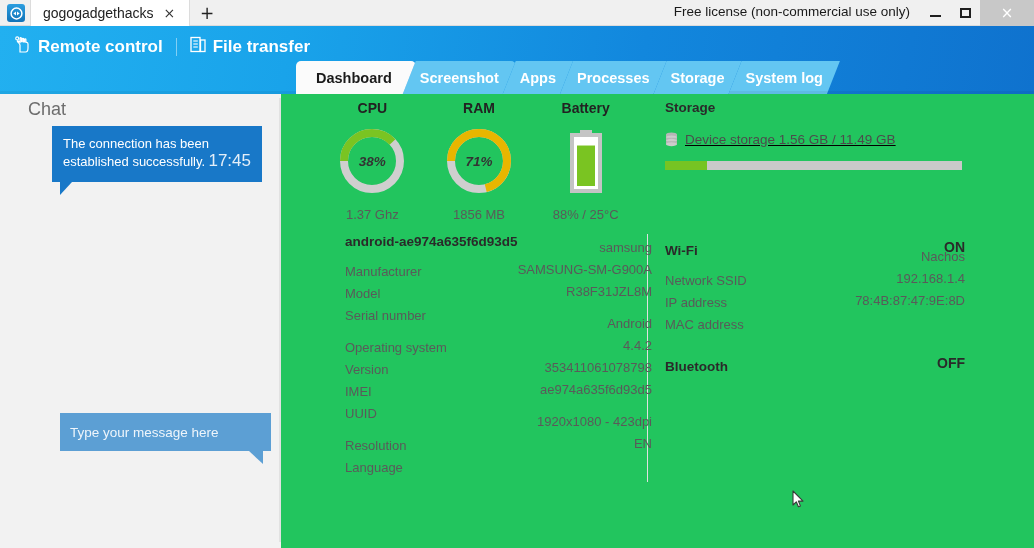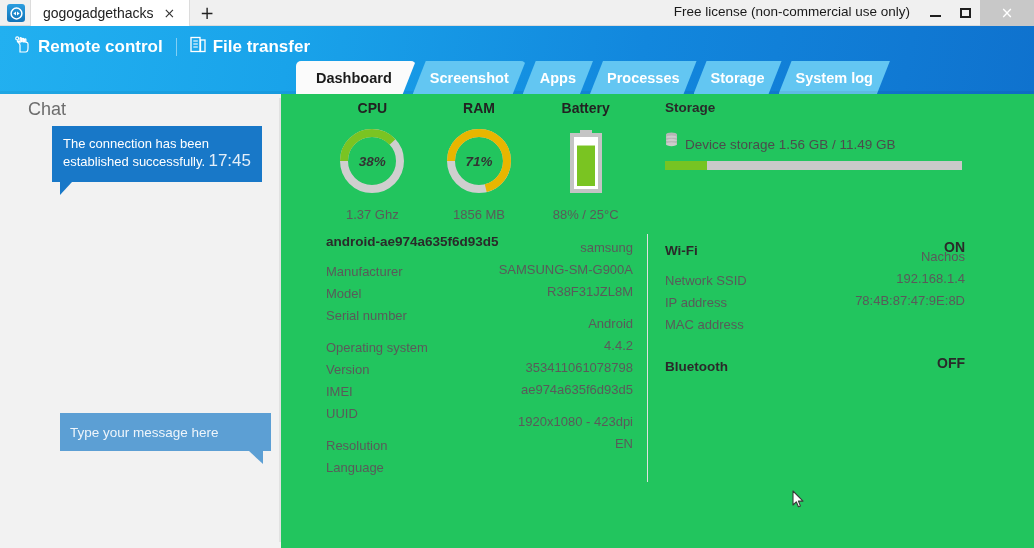--- a/index.html
+++ b/index.html
@@ -83,21 +83,21 @@
     white-space: nowrap;
   }
   .hdr-sep {
     width: 1px; height: 18px; background: rgba(255,255,255,0.45);
     margin: 0 13px 0 0;
   }
 
   
   .navtabs {
     position: absolute; left: 296px; bottom: 0; height: 33px;
-    display: flex; align-items: center; gap: 10px;
+    display: flex; align-items: center;
   }
   .navtab {
     position: relative; height: 33px;
     display: flex; align-items: center; justify-content: center;
     padding: 0 17px; cursor: pointer;
     font-size: 14.5px; font-weight: bold; color: #ffffff;
     white-space: nowrap;
     background: #63c6f2;
     margin-left: -13px;
     clip-path: polygon(13px 0, 100% 0, calc(100% - 13px) 100%, 0 100%);
@@ -192,21 +192,21 @@
     margin-top: 11px; font-size: 13px; color: #5a5a5a;
   }
   .batt-wrap { width: 70px; height: 70px; margin: 0 auto; display:flex; align-items:center; justify-content:center;}
 
   .divider-v {
     position: absolute; left: 366px; top: 140px; width: 1px; height: 248px;
     background: #e0e0e0;
   }
 
   .devinfo {
-    position: absolute; left: 45px; top: 140px; width: 307px;
+    position: absolute; left: 64px; top: 140px; width: 307px;
   }
   .dev-head {
     font-size: 13.5px; font-weight: bold; color: #2a2a2a; margin-bottom: 13px;
   }
   .row {
     position: relative; height: 22px;
   }
   .row .k {
     font-size: 13px; color: #5a5a5a;
   }
@@ -216,21 +216,21 @@
   }
   .rowgap { height: 10px; }
 
   .right-col {
     position: absolute; left: 384px; top: 6px; width: 300px;
   }
   .sect-head {
     font-size: 13.5px; font-weight: bold; color: #2a2a2a;
   }
   .storage-line {
-    display: flex; align-items: flex-end; gap: 7px; margin-top: 17px;
+    display: flex; align-items: flex-start; gap: 7px; margin-top: 17px; text-decoration: underline;
   }
   .storage-line .s-label {
     font-size: 13.5px; color: #4c4c4c;
   }
   .storage-bar {
     margin-top: 9px; width: 297px; height: 9px; background: #c9c9c9;
     position: relative;
   }
   .storage-bar .fill {
     position: absolute; left:0; top:0; bottom:0;

